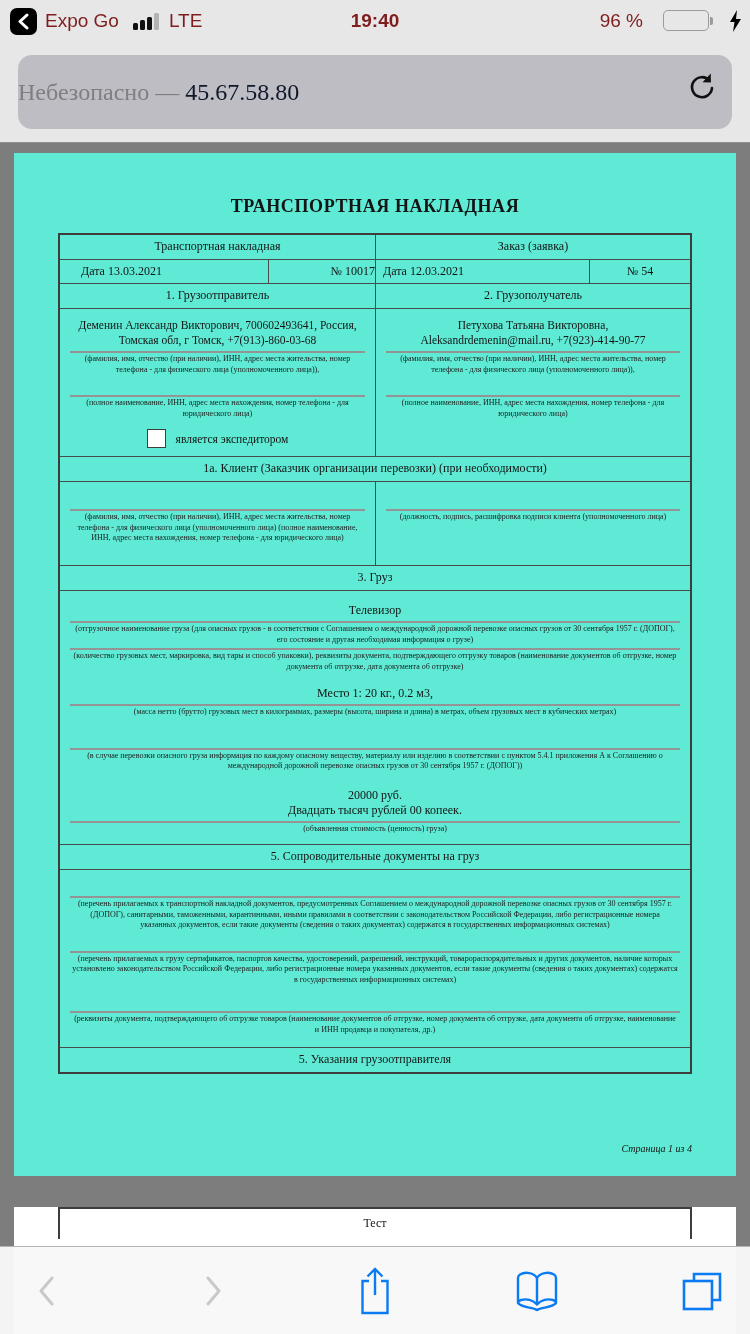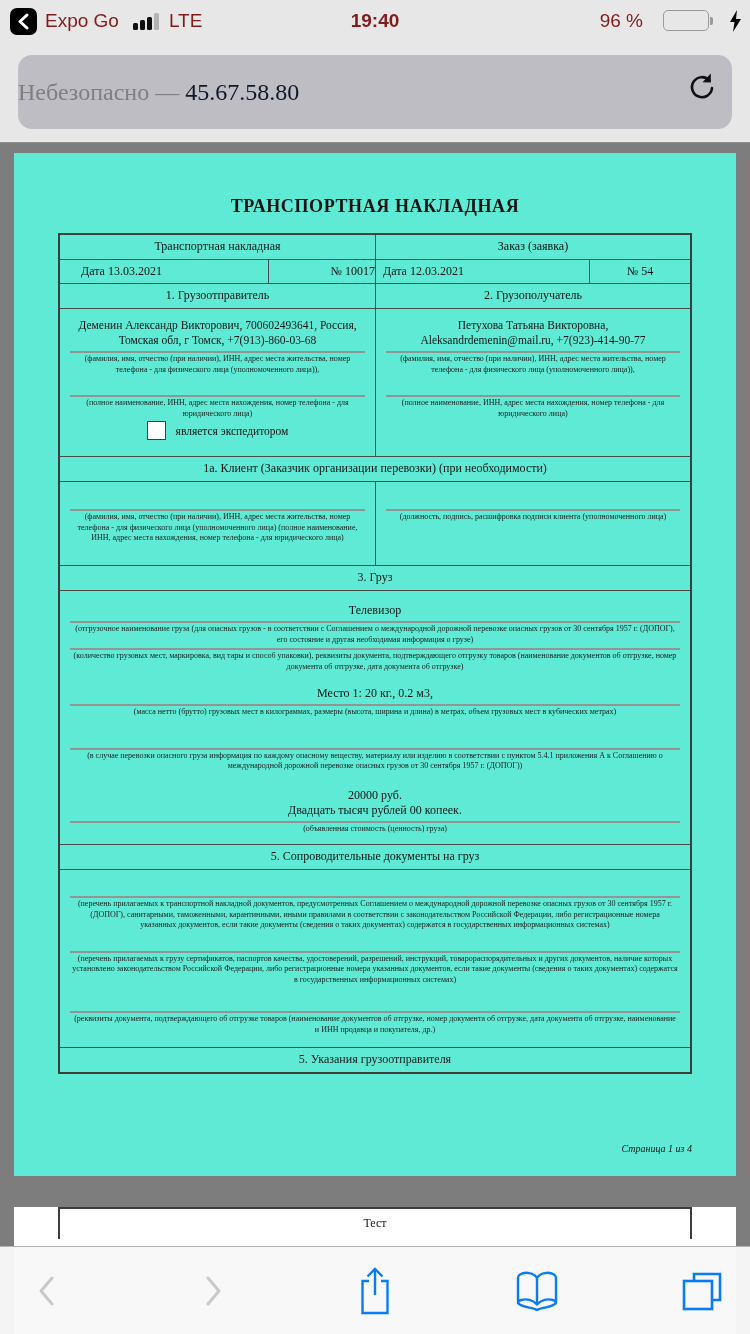--- a/index.html
+++ b/index.html
@@ -89,21 +89,21 @@
   .c-num2{ width:16%; text-align:center; line-height:23px; }
   .party-row{ height:148px; }
   .party{ display:flex; flex-direction:column; }
   .val{ text-align:center; font-size:11.5px; line-height:15px; padding:9px 14px 0 14px; }
   .fline{ border-top:2px solid #949494; margin:3px 10px 0 10px; }
   .cap{
     font-size:8px; line-height:10.5px; text-align:center;
     color:#1c1c1c; padding:1px 12px 0 12px;
   }
   .exp-row{
-    margin-top:auto; margin-bottom:16px;
+    margin-top:auto; margin-bottom:8px;
     display:flex; align-items:center; justify-content:center; gap:10px;
     font-size:11.5px;
   }
   .cbox{ width:19px; height:19px; border:1.5px solid #3d3d3d; background:#fff; }
   .client-row{ height:84px; }
   .client-cell{ padding-top:24px; }
   .cargo-cell{ width:100%; padding-bottom:10px; }
   .cval{ text-align:center; font-size:12px; }
   .docs-cell{ width:100%; padding-bottom:12px; }
   .mt12{margin-top:12px}.mt14{margin-top:14px}.mt16{margin-top:16px}

